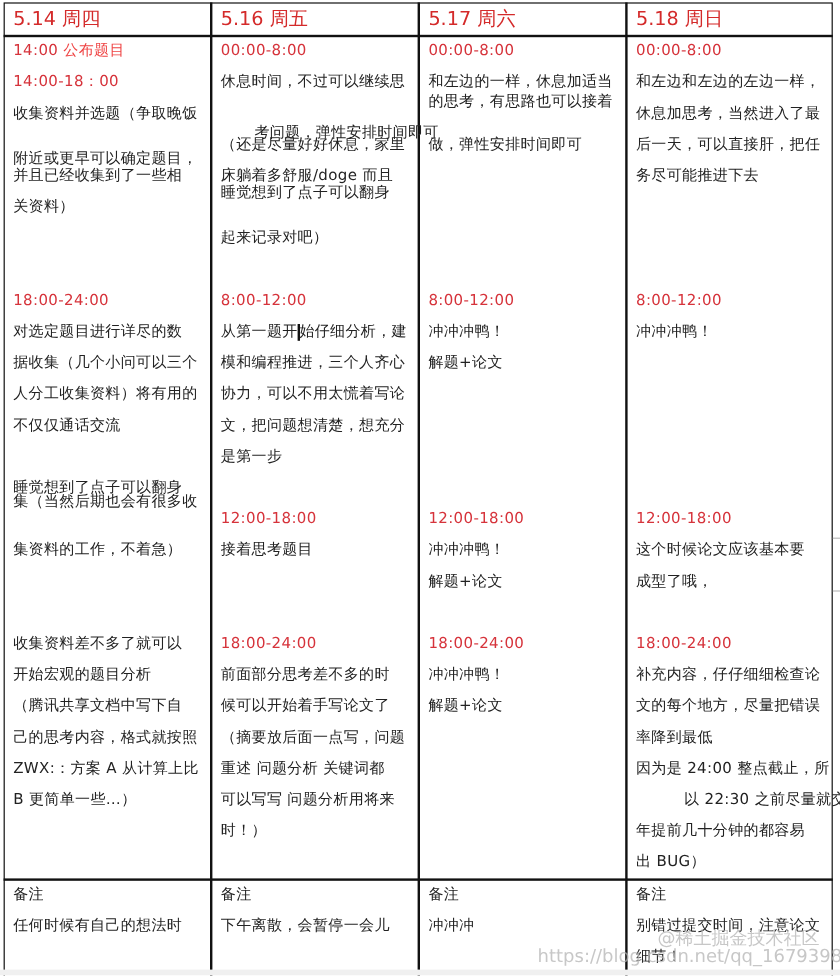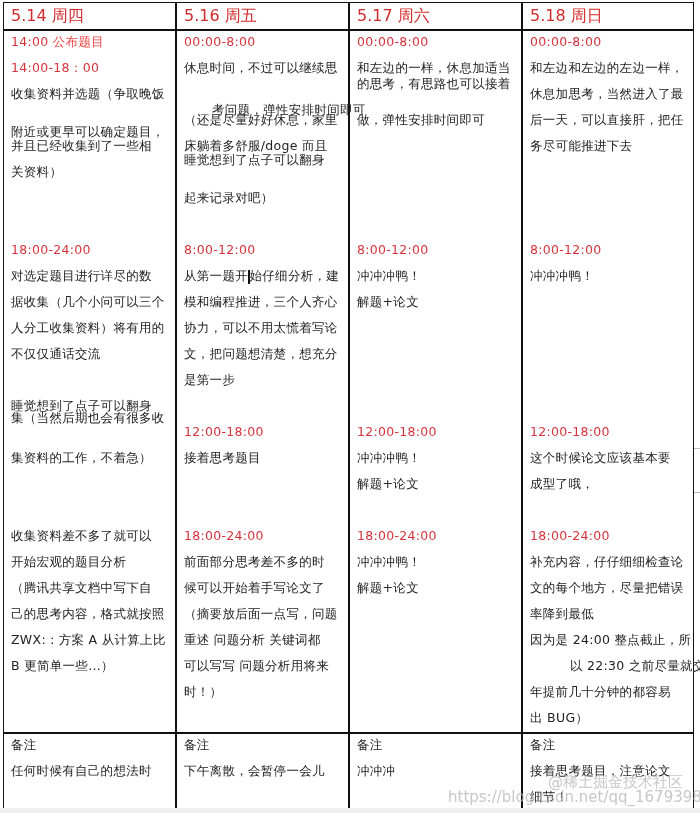--- a/index.html
+++ b/index.html
@@ -106,21 +106,21 @@
     <div class="ln c4" style="top: 484px;">成型了哦，</div>
     <div class="ln c4 red" style="top: 536px;">18:00-24:00</div>
     <div class="ln c4" style="top: 562px;">补充内容，仔仔细细检查论</div>
     <div class="ln c4" style="top: 588px;">文的每个地方，尽量把错误</div>
     <div class="ln c4" style="top: 614px;">率降到最低</div>
     <div class="ln c4" style="top: 640px;">因为是 24:00 整点截止，所</div>
     <div class="ln c4" style="top: 666px; margin-left: 40px;">以 22:30 之前尽量就交（去</div>
     <div class="ln c4" style="top: 692px;">年提前几十分钟的都容易</div>
     <div class="ln c4" style="top: 718px;">出 BUG）</div>
     <div class="ln c4" style="top: 745px;">备注</div>
-    <div class="ln c4" style="top: 771px;">接着思考题目，注意论文</div>
+    <div class="ln c4" style="top: 771px;">别错过提交时间，注意论文</div>
     <div class="ln c4" style="top: 797px;">细节！</div>
   </div>
 
 <div class="scroll-tick" style="top:448px"></div>
 <div class="scroll-tick" style="top:492px"></div>
 
 <div class="wm" style="left:548px;top:773px;font-size:15px;">@稀土掘金技术社区</div>
 <div class="wm" style="left:448px;top:788px;font-size:15px;">https://blog.csdn.net/qq_16793983</div>
 
 <div class="bottom-strip"></div>

